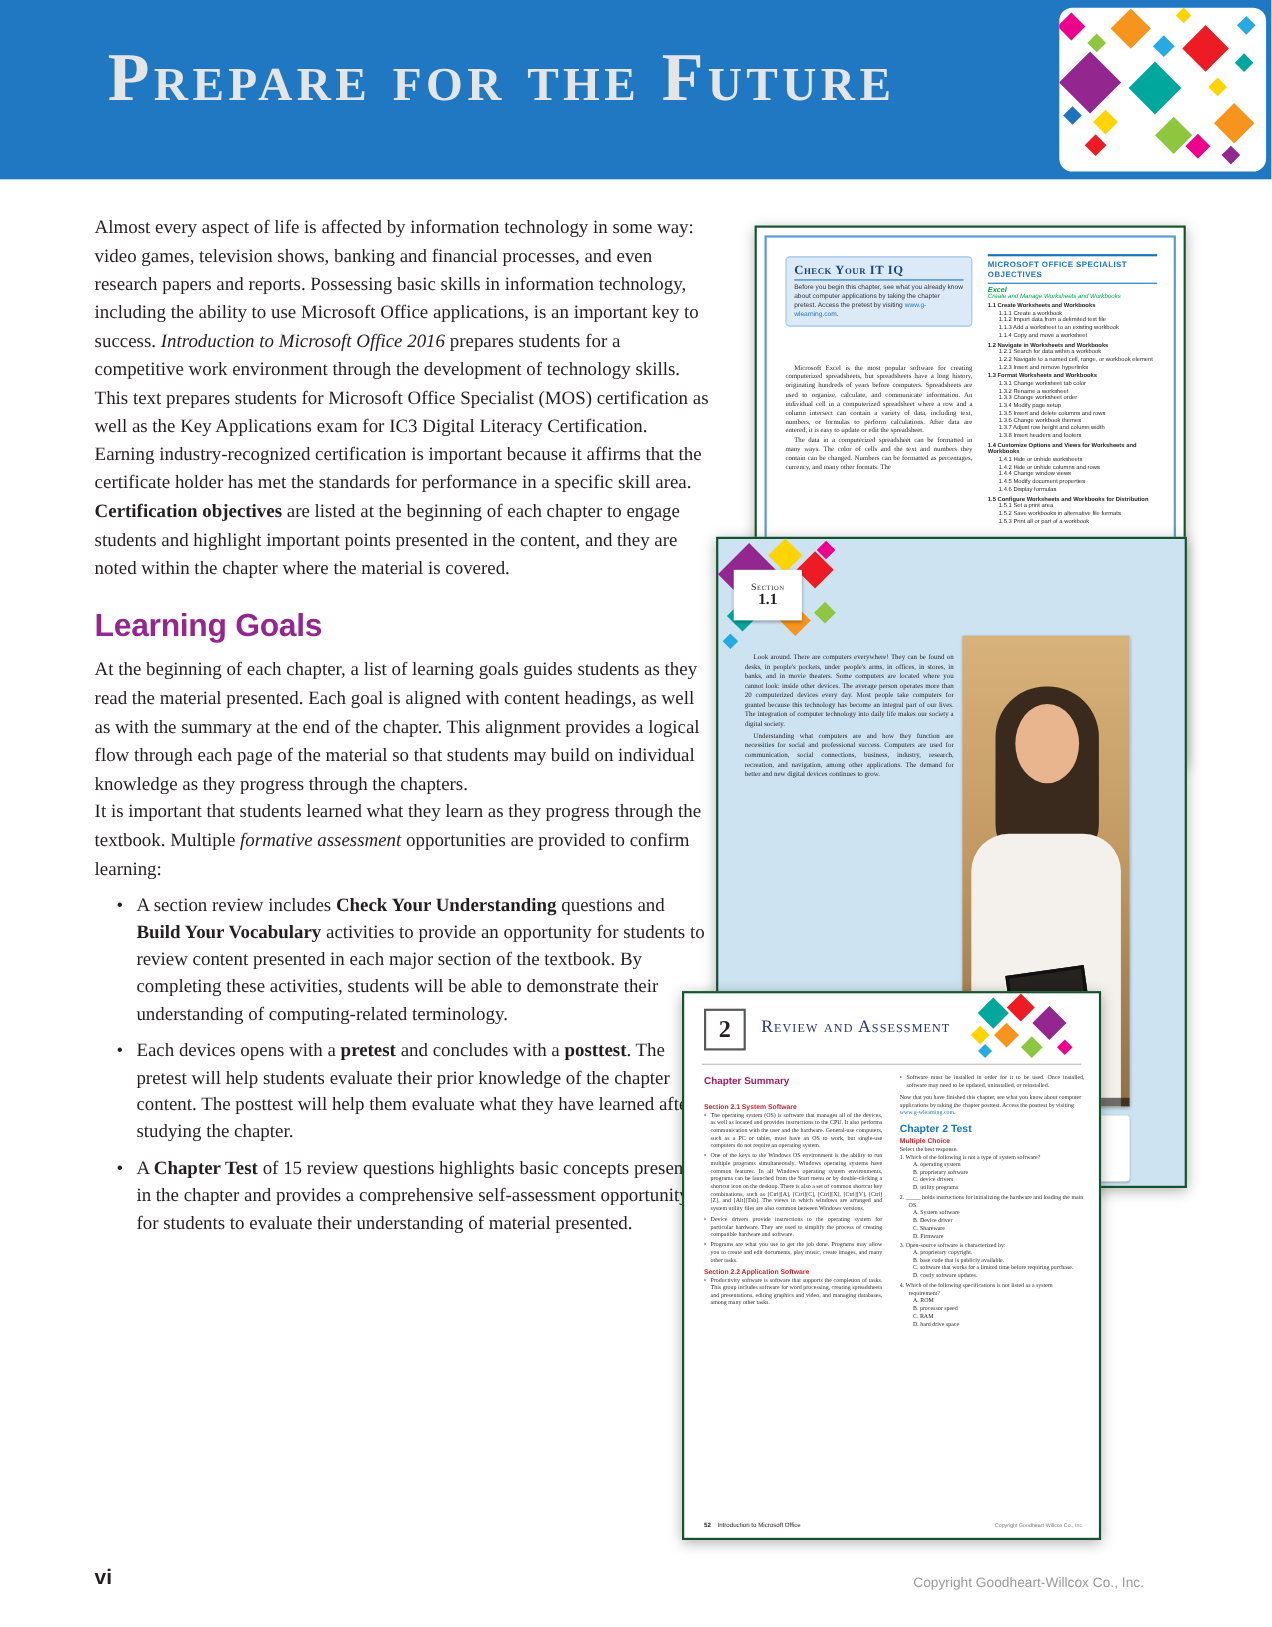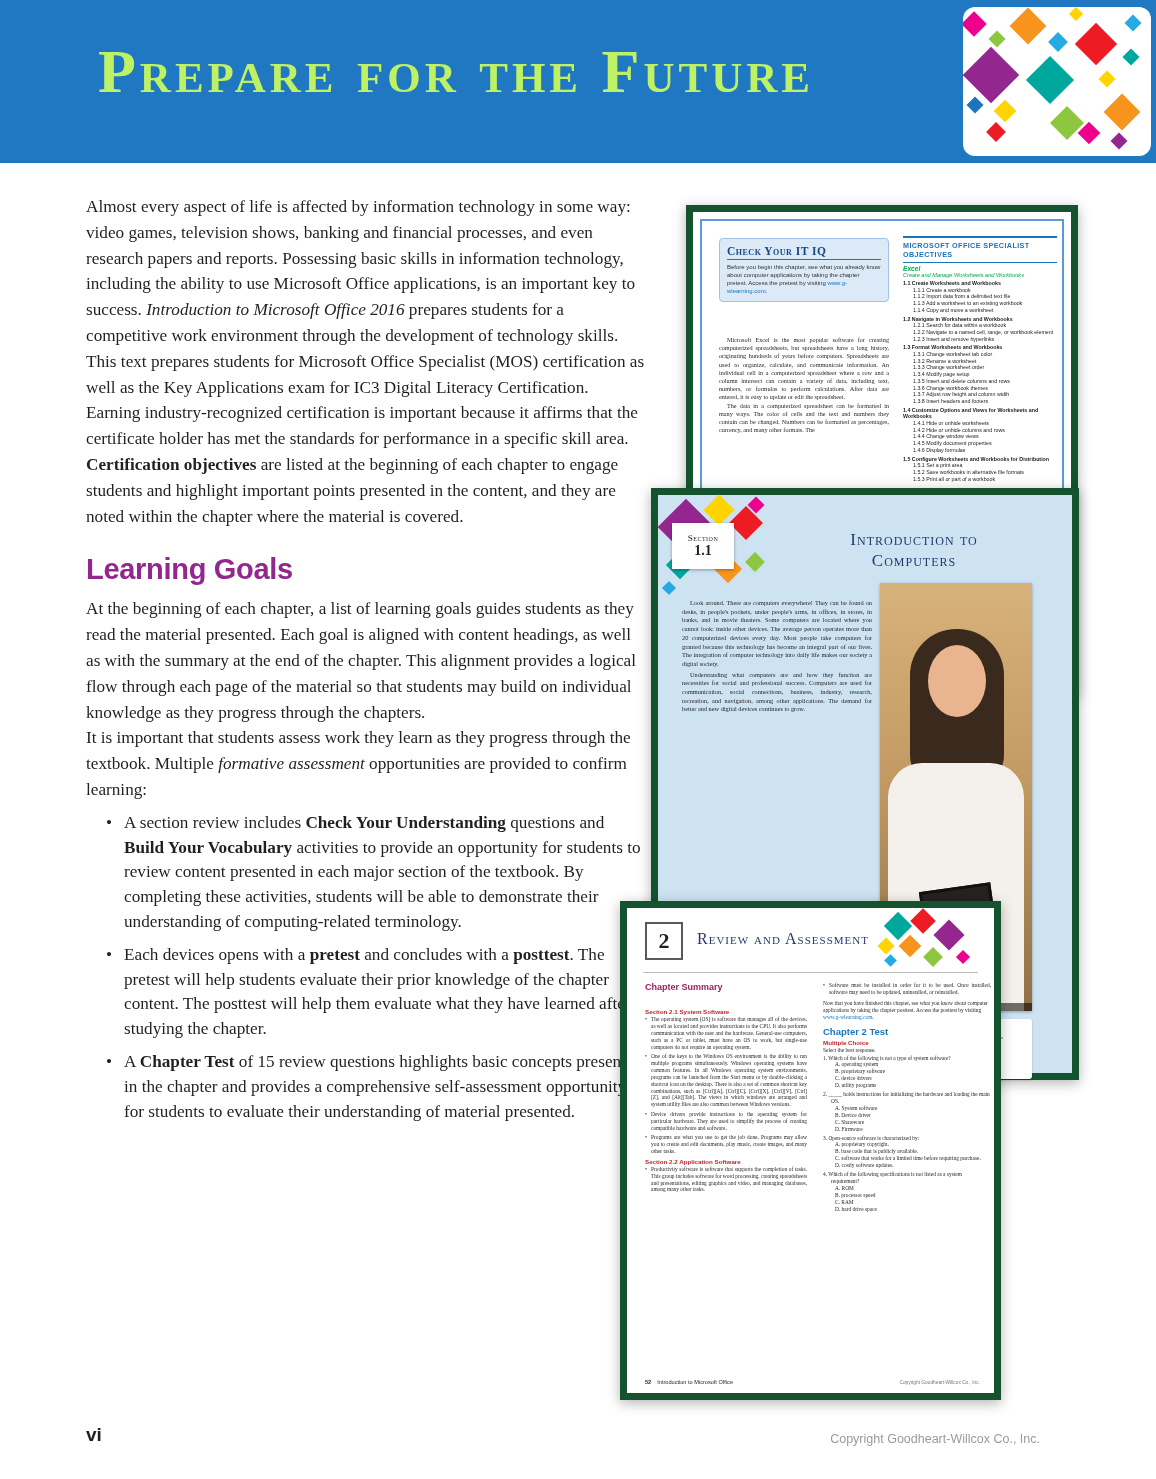--- a/index.html
+++ b/index.html
@@ -7,21 +7,21 @@
     width:1156px; height:1479px; position:relative; background:#ffffff;
     font-family:"Liberation Serif", serif; color:#231f20; overflow:hidden;
   }
   .b { font-weight:bold; }
   .i { font-style:italic; }
   .link { color:var(--link,#1b75bb); }
 
   
   .banner { position:absolute; left:0; top:0; width:1156px; height:163px; background:var(--banner,#2078c2); }
   .banner-title {
-    position:absolute; left:98px; top:36px; color:#bef264;
+    position:absolute; left:98px; top:36px; color:#e5e5e5;
     font-variant:small-caps; font-weight:bold; font-size:62px; letter-spacing:4px;
     font-family:"Liberation Serif", serif; white-space:nowrap;
   }
   .confetti {
     position:absolute; right:5px; top:7px; width:188px; height:149px;
     background:#fff; border-radius:12px; overflow:hidden;
   }
   .dm { position:absolute; transform:rotate(45deg); display:block; }
 
   
@@ -32,21 +32,21 @@
     font-size:29px; font-weight:bold; margin:24px 0 10px 0; letter-spacing:-0.3px;
   }
   .bullets { list-style:none; margin:8px 0 0 20px; }
   .bullet { position:relative; padding-left:18px; font-size:17.2px; line-height:24.8px; margin-bottom:8px; }
   .bullet::before { content:"\2022"; position:absolute; left:0; top:0; }
 
   .footer-page { position:absolute; left:86px; top:1424px; font-family:"Liberation Sans", sans-serif; font-weight:bold; font-size:19px; }
   .footer-copy { position:absolute; right:116px; top:1432px; font-family:"Liberation Sans", sans-serif; font-size:12.5px; color:#9b9b9b; }
 
   
-  .thumb { position:absolute; background:#fff; box-shadow:0 3px 12px rgba(0,0,0,.30); border:7px solid #14532d; }
+  .thumb { position:absolute; background:#fff; box-shadow:0 3px 12px rgba(0,0,0,.30); border:2px solid #14532d; }
   .thumb1 { left:686px; top:205px; width:392px; height:490px; z-index:1; }
   .thumb2 { left:651px; top:488px; width:428px; height:592px; z-index:2; background:var(--pageblue,#cde3f2); }
   .thumb3 { left:620px; top:901px; width:381px; height:499px; z-index:3; }
 
   
   .t1-frame { position:absolute; inset:7px; border:2px solid #5b9bd5; pointer-events:none; }
   .t1-left { position:absolute; left:26px; top:26px; width:170px; }
   .t1-iq-panel { background:#dce9f7; border:1px solid #9fc3e8; border-radius:4px; padding:6px 7px; }
   .t1-iq-head { font-variant:small-caps; font-weight:bold; color:#15487e; font-size:11.5px; letter-spacing:.5px; margin-bottom:3px; border-bottom:1px solid #1b75bb; padding-bottom:2px; }
   .t1-iq-text { font-size:6px; line-height:8px; font-family:"Liberation Sans", sans-serif; color:#333; }
@@ -137,21 +137,21 @@
 </header>
 
 <main class="content">
   <p class="para"><span>Almost every aspect of life is affected by information technology in some way: video games, television shows, banking and financial processes, and even research papers and reports. Possessing basic skills in information technology, including the ability to use Microsoft Office applications, is an important key to success. </span><span class="i">Introduction to Microsoft Office 2016</span><span> prepares students for a competitive work environment through the development of technology skills.</span></p>
 
   <p class="para"><span>This text prepares students for Microsoft Office Specialist (MOS) certification as well as the Key Applications exam for IC3 Digital Literacy Certification. Earning industry-recognized certification is important because it affirms that the certificate holder has met the standards for performance in a specific skill area. </span><span class="b">Certification objectives</span><span> are listed at the beginning of each chapter to engage students and highlight important points presented in the content, and they are noted within the chapter where the material is covered.</span></p>
 
   <h2 class="h-purple">Learning Goals</h2>
   <p class="para"><span>At the beginning of each chapter, a list of learning goals guides students as they read the material presented. Each goal is aligned with content headings, as well as with the summary at the end of the chapter. This alignment provides a logical flow through each page of the material so that students may build on individual knowledge as they progress through the chapters.</span></p>
 
-  <p class="para"><span>It is important that students assess work they learn as they progress through the textbook. Multiple </span><span class="i">formative assessment</span><span> opportunities are provided to confirm learning:</span></p>
+  <p class="para"><span>It is important that students learned what they learn as they progress through the textbook. Multiple </span><span class="i">formative assessment</span><span> opportunities are provided to confirm learning:</span></p>
 
   <ul class="bullets">
     <li class="bullet"><span>A section review includes </span><span class="b">Check Your Understanding</span><span> questions and </span><span class="b">Build Your Vocabulary</span><span> activities to provide an opportunity for students to review content presented in each major section of the textbook. By completing these activities, students will be able to demonstrate their understanding of computing-related terminology.</span></li>
     <li class="bullet"><span>Each devices opens with a </span><span class="b">pretest</span><span> and concludes with a </span><span class="b">posttest</span><span>. The pretest will help students evaluate their prior knowledge of the chapter content. The posttest will help them evaluate what they have learned after studying the chapter.</span></li>
     <li class="bullet"><span>A </span><span class="b">Chapter Test</span><span> of 15 review questions highlights basic concepts presented in the chapter and provides a comprehensive self-assessment opportunity for students to evaluate their understanding of material presented.</span></li>
   </ul>
 </main>
 
 <div class="footer-page">vi</div>
 <div class="footer-copy">Copyright Goodheart-Willcox Co., Inc.</div>
@@ -212,24 +212,20 @@
     <i class="dm" style="left:6px;top:56px;width:20px;height:20px;background:var(--p3)"></i>
     <i class="dm" style="left:54px;top:60px;width:20px;height:20px;background:var(--p1)"></i>
     <i class="dm" style="left:86px;top:0;width:12px;height:12px;background:var(--p6)"></i>
     <i class="dm" style="left:84px;top:56px;width:14px;height:14px;background:var(--p4)"></i>
     <i class="dm" style="left:0;top:84px;width:10px;height:10px;background:var(--p7)"></i>
   </div>
   <div class="t2-section-box">
     <span class="t2-section-label">Section</span>
     <span class="t2-section-num">1.1</span>
   </div>
-  <div class="t2-title">
-    <div>Introduction to</div>
-    <div>Computers</div>
-  </div>
   <div class="t2-text">
     <p>Look around. There are computers everywhere! They can be found on desks, in people's pockets, under people's arms, in offices, in stores, in banks, and in movie theaters. Some computers are located where you cannot look: inside other devices. The average person operates more than 20 computerized devices every day. Most people take computers for granted because this technology has become an integral part of our lives. The integration of computer technology into daily life makes our society a digital society.</p>
     <p>Understanding what computers are and how they function are necessities for social and professional success. Computers are used for communication, social connections, business, industry, research, recreation, and navigation, among other applications. The demand for better and new digital devices continues to grow.</p>
   </div>
   <div class="t2-photo">
     <div class="ph-hair"></div>
     <div class="ph-face"></div>
     <div class="ph-shirt"></div>
     <div class="ph-tablet"></div>
     <div class="ph-credit">wavebreakmedia/Shutterstock.com</div>

